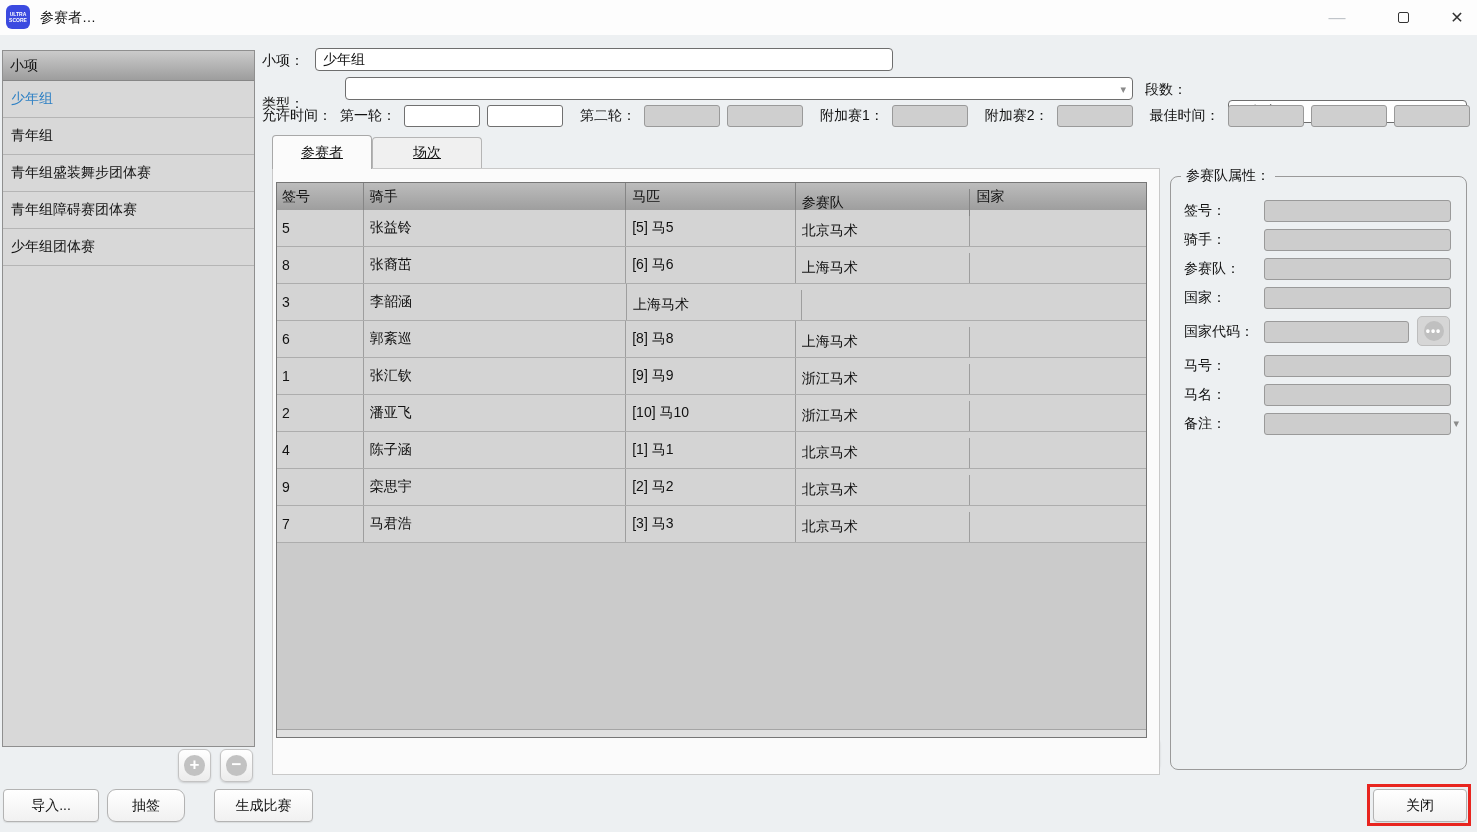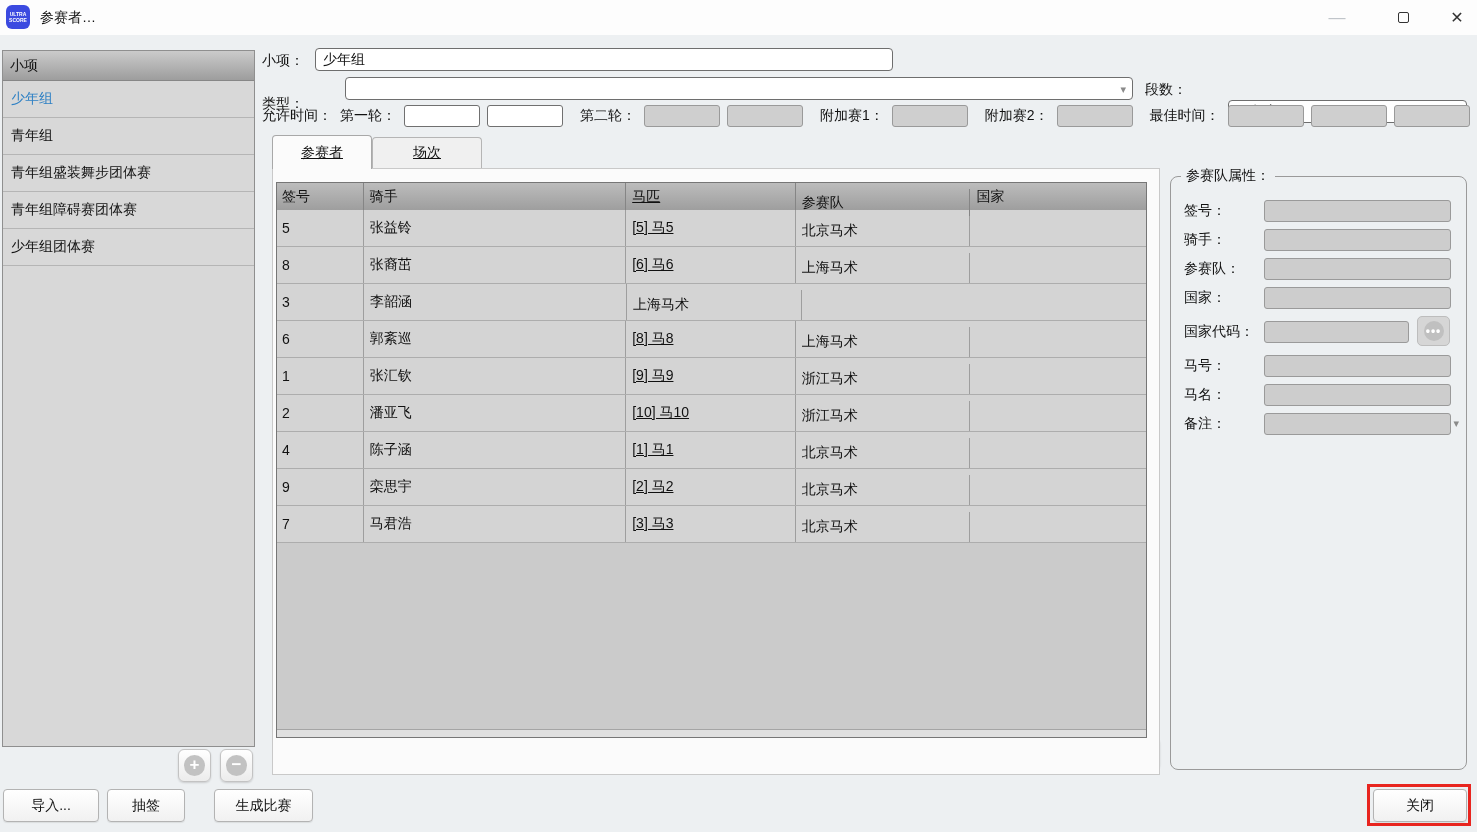--- a/index.html
+++ b/index.html
@@ -85,21 +85,21 @@
   }
   
   .grid { position:absolute; left:3px; top:13px; width:871px; border:1px solid #767676; }
   .thead { display:flex; height:27px; background:linear-gradient(#bcbcbc,#9e9e9e); }
   .th {
     display:flex; align-items:center; padding-left:6px; font-size:14px;
     border-right:1px solid #858585; height:27px;
   }
   .tr { display:flex; height:37px; background:#d4d4d4; border-bottom:1px solid #adadad; }
   .td { display:flex; align-items:center; padding-left:6px; font-size:14px; border-right:1px solid #9e9e9e; }
-  .c0 { width:87px; padding-left:5px; } .c1 { width:263px; } .c2 { width:170px;text-decoration:underline; } .c3 { width:175px;margin-top:6px; }
+  .c0 { width:87px; padding-left:5px; } .c1 { width:263px; } .c2 { width:170px; } .c3 { width:175px;margin-top:6px; }
   .c4 { width:176px; border-right:none; }
   .grid-empty { height:186px; background:#cbcbcb; }
   .grid-footstrip { height:8px; background:#e0e0e0; border-top:1px solid #a5a5a5; }
 
   
   .fieldset {
     position:absolute; left:1170px; top:176px; width:297px; height:594px;
     border:1px solid #9a9a9a; border-radius:8px;
   }
   .legend {
@@ -332,16 +332,16 @@
       </div>
       <div class="prop-row" style="top: 236px;">
         <div class="prop-label">备注：</div>
         <div class="dis-input"></div>
         <div class="prop-arrow">▾</div>
       </div>
     </div>
 </div>
 
 <div class="btn" style="left:3px; width:96px;">导入...</div>
-<div class="btn" style="left:107px; width:78px;">抽签</div>
+<div class="btn" style="left:107px; width:78px;border-radius:9px;">抽签</div>
 <div class="btn" style="left:214px; width:99px;">生成比赛</div>
 <div class="btn" style="left:1373px; width:94px;">关闭</div>
 <div class="close-highlight"></div>
 
 </body></html>

